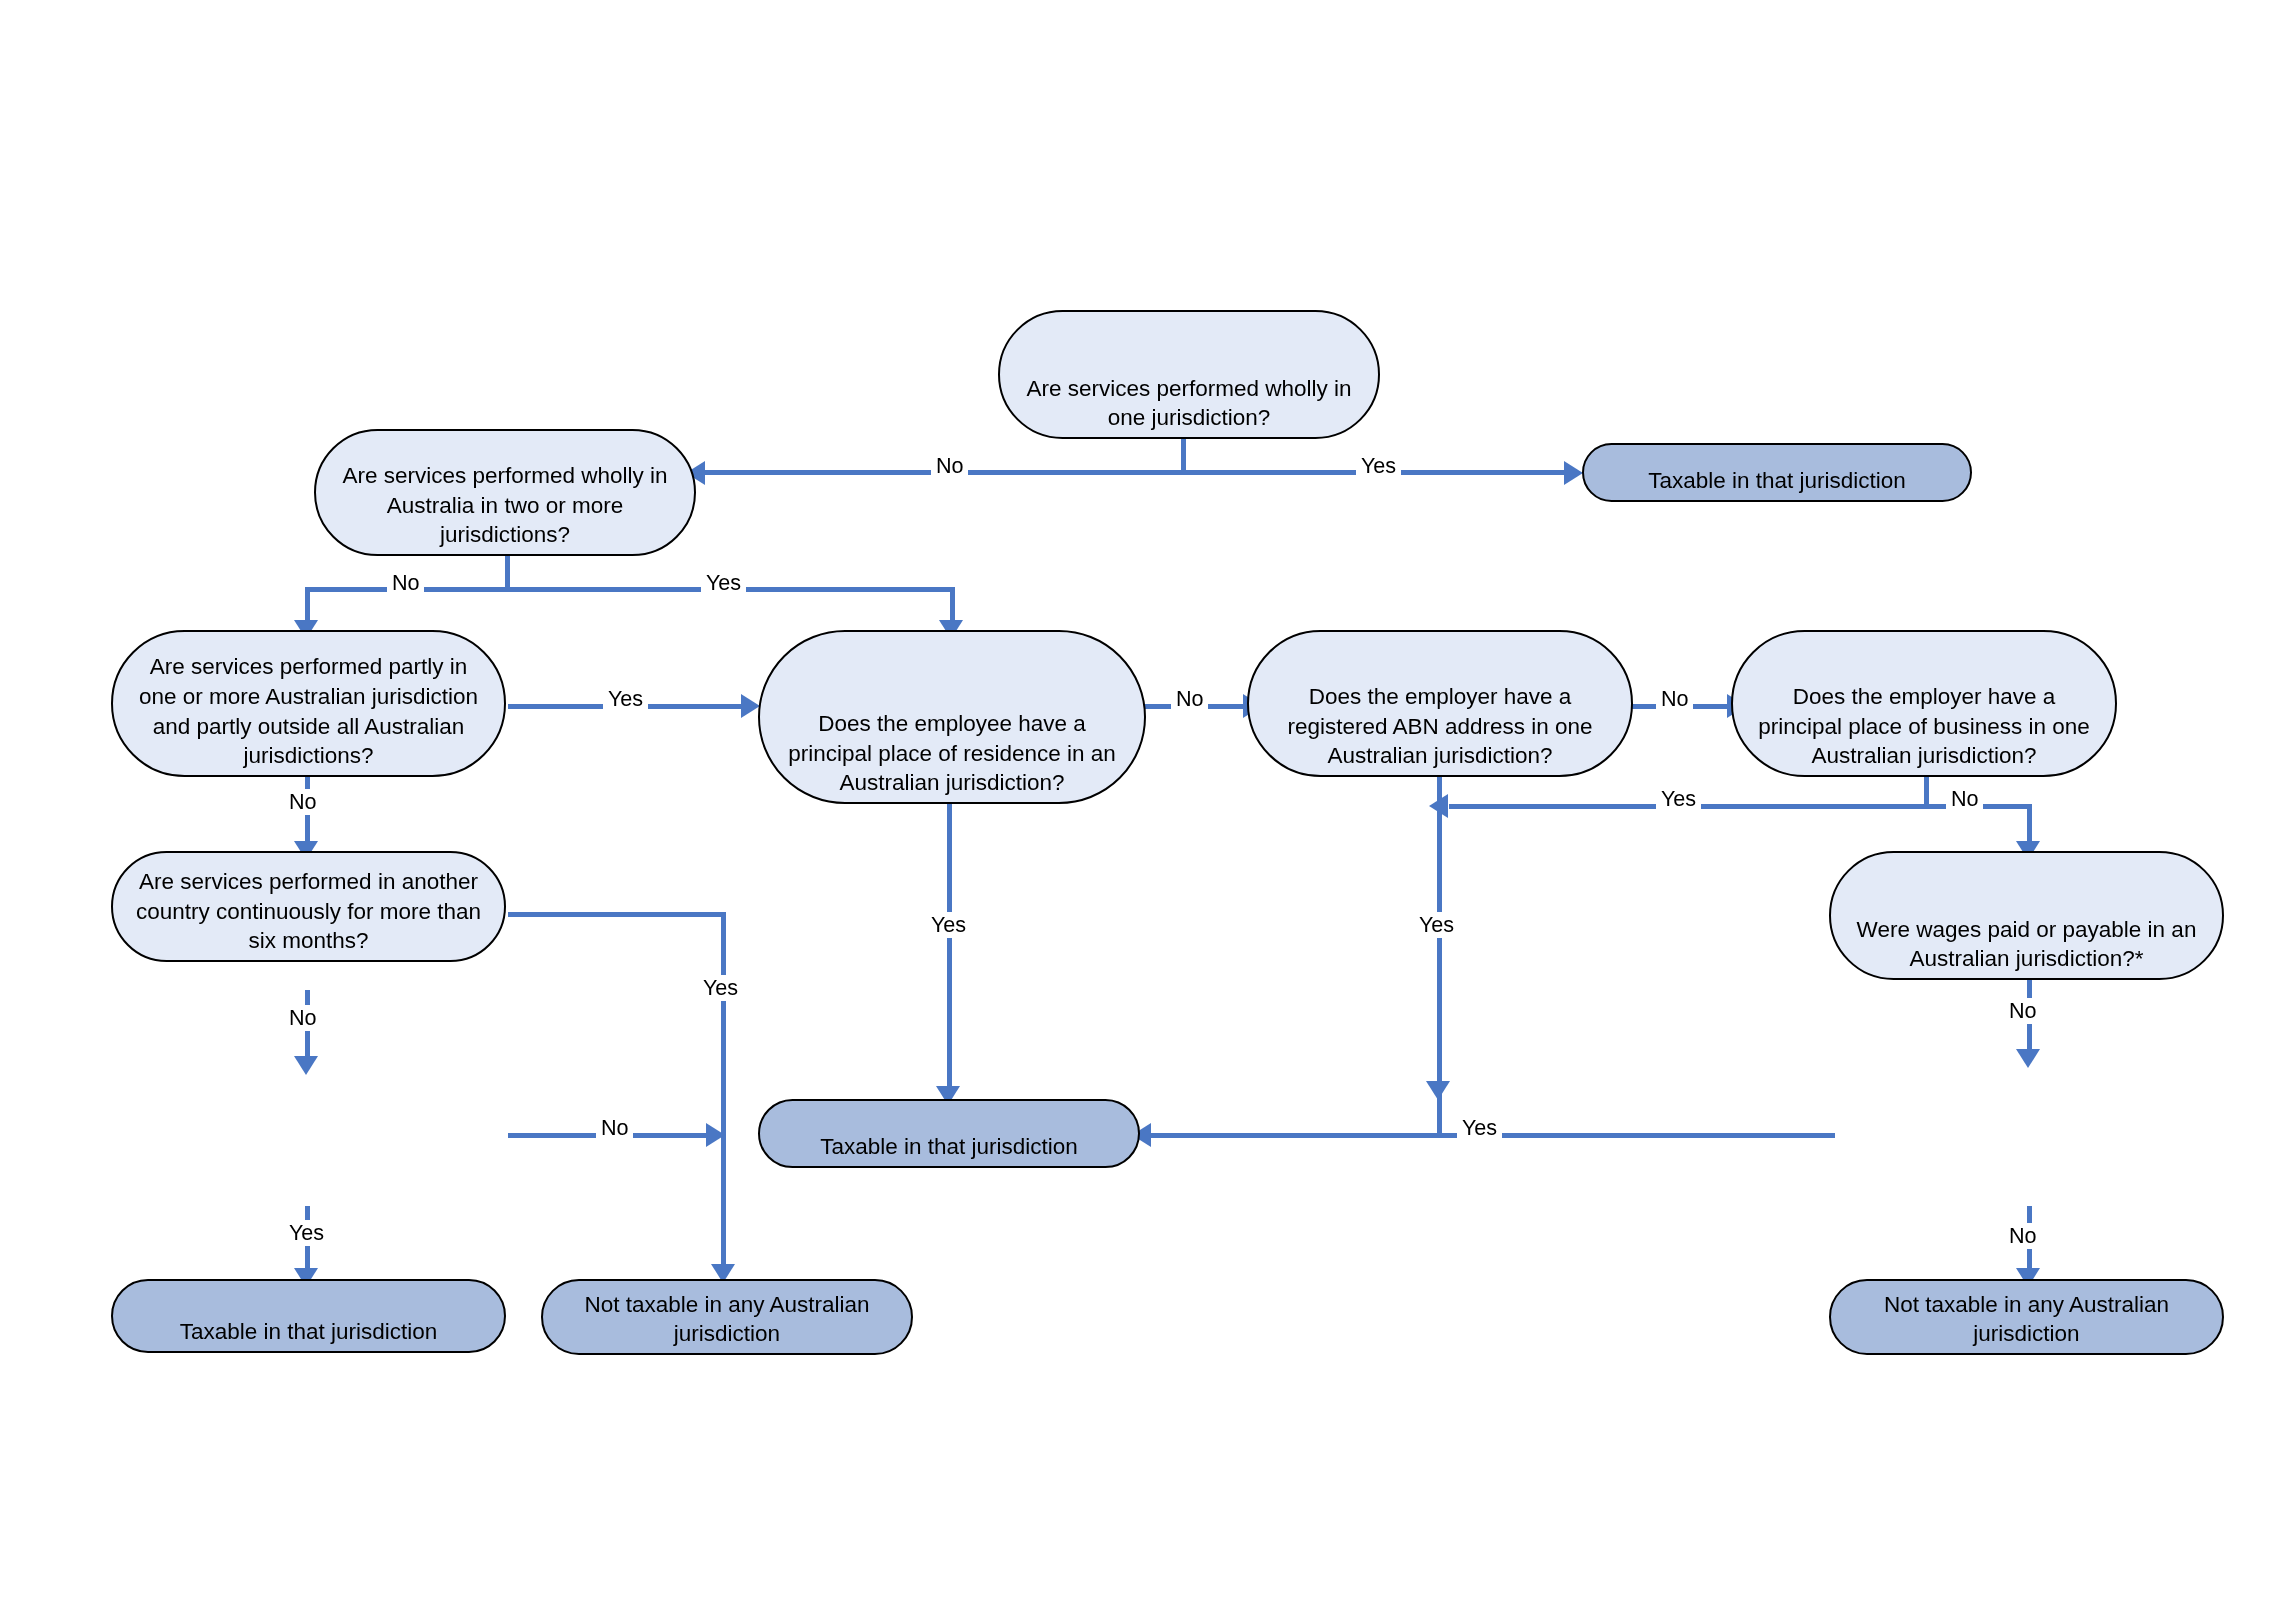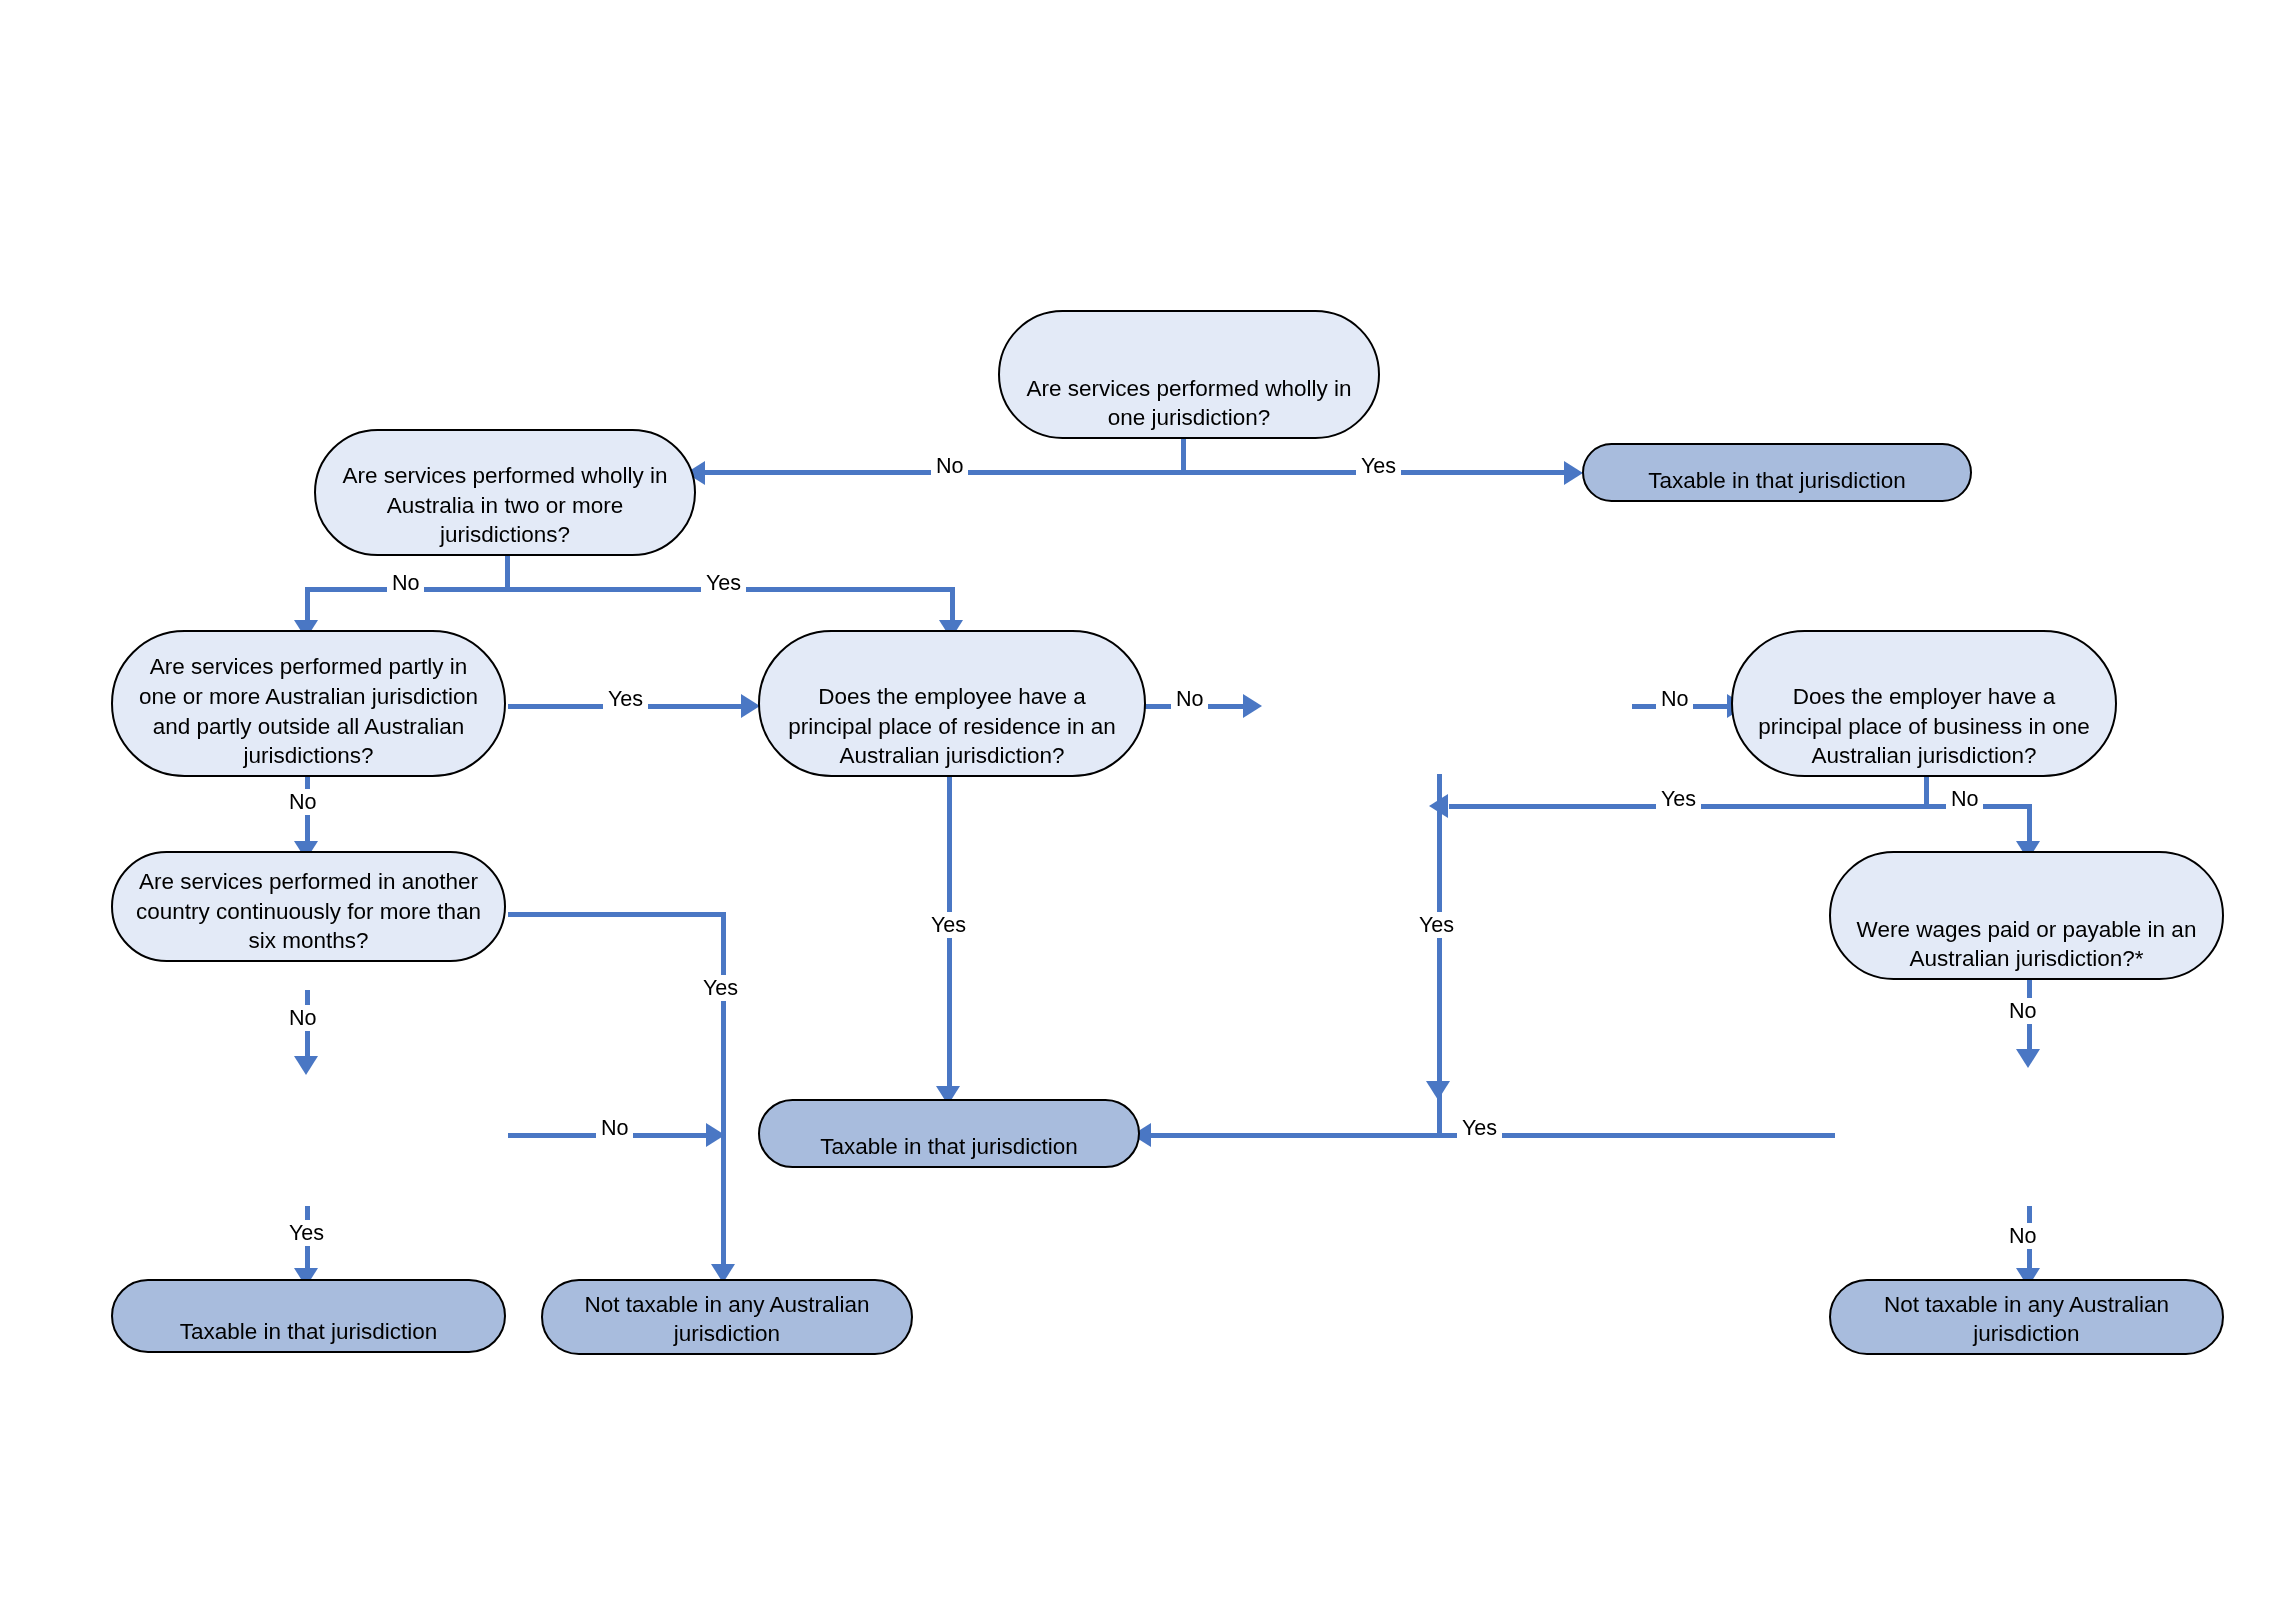--- a/index.html
+++ b/index.html
@@ -182,24 +182,27 @@
   </div>
 
   <div class="node terminal" style="left:1582px; top:443px; width:390px; height:59px;">
     <span>Taxable in that jurisdiction</span>
   </div>
 
   <div class="node decision" style="left:111px; top:630px; width:395px; height:147px;">
     <span>Are services performed partly in one or more Australian jurisdiction and partly outside all Australian jurisdictions?</span>
   </div>
 
-  <div class="node decision" style="left:758px; top:630px; width:388px; height:147px;">
+  <div class="node decision" style="left:758px; top:630px; width:388px; height:174px;">
     <span>Does the employee have a principal place of residence in an Australian jurisdiction?</span>
   </div>
 
+  <div class="node decision" style="left:1247px; top:630px; width:386px; height:147px;">
+    <span>Does the employer have a registered ABN address in one Australian jurisdiction?</span>
+  </div>
 
   <div class="node decision" style="left:1731px; top:630px; width:386px; height:147px;">
     <span>Does the employer have a principal place of business in one Australian jurisdiction?</span>
   </div>
 
   <div class="node decision" style="left:111px; top:851px; width:395px; height:111px;">
     <span>Are services performed in another country continuously for more than six months?</span>
   </div>
 
 

